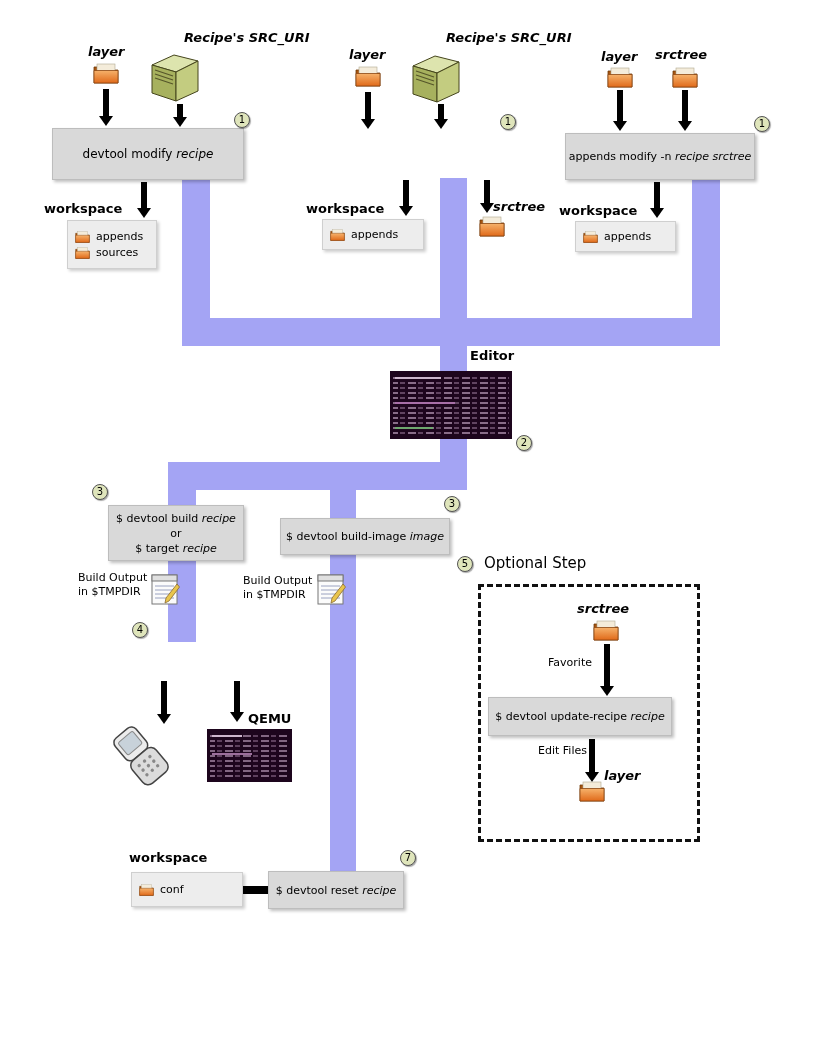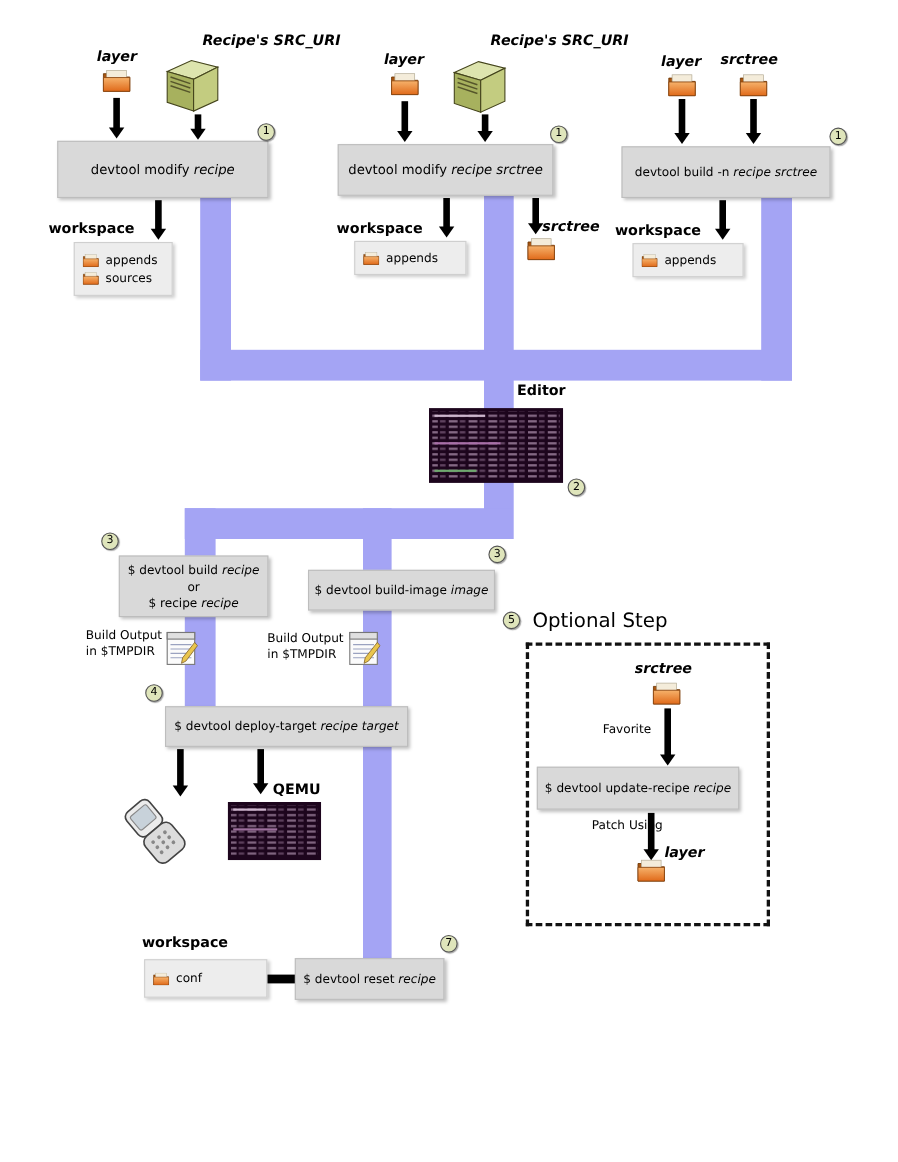--- a/index.html
+++ b/index.html
@@ -8,21 +8,21 @@
   .conn{position:absolute;background:var(--connector,#a4a4f4);z-index:1}
   .cmdbox{position:absolute;background:var(--command_box_bg,#d9d9d9);border:1px solid #bdbdbd;
     box-shadow:2px 2px 3px rgba(0,0,0,.25);display:flex;flex-direction:column;align-items:center;
     justify-content:center;font-size:11px;line-height:15px;white-space:nowrap;z-index:2;text-align:center}
   .wsbox{position:absolute;background:var(--workspace_box_bg,#ededed);border:1px solid #cfcfcf;
     box-shadow:2px 2px 3px rgba(0,0,0,.2);display:flex;flex-direction:column;justify-content:center;
     gap:3px;padding:3px 7px;font-size:11px;z-index:2}
   .wsrow{display:flex;align-items:center;gap:6px}
   .lbl-bi{position:absolute;font-weight:bold;font-style:italic;font-size:13px;white-space:nowrap;z-index:2}
   .lbl-b{position:absolute;font-weight:bold;font-size:13px;white-space:nowrap;z-index:2}
-  .lbl{position:absolute;font-size:18px;white-space:nowrap;z-index:2}
+  .lbl{position:absolute;font-size:15px;white-space:nowrap;z-index:2}
   .small{position:absolute;font-size:11px;line-height:14px;z-index:2;white-space:nowrap}
   .cap{position:absolute;font-size:12px;line-height:16px;z-index:2;white-space:nowrap}
   .badge{position:absolute;width:16px;height:16px;border-radius:50%;background:var(--badge_bg,#dfe5bb);
     border:1px solid #555;box-shadow:1px 1px 1px rgba(0,0,0,.35);font-size:10px;line-height:14px;
     text-align:center;z-index:3}
   .icon{position:absolute;z-index:2;line-height:0}
   .arr-v{position:absolute;width:14px;z-index:2}
   .arr-v::before{content:"";position:absolute;left:4px;top:0;width:6px;height:calc(100% - 9px);background:#000}
   .arr-v::after{content:"";position:absolute;left:0;bottom:0;width:0;height:0;
     border-left:7px solid transparent;border-right:7px solid transparent;border-top:10px solid #000}
@@ -116,23 +116,20 @@
   <div class="lbl-bi" style="left:349px;top:47px">layer</div>
   <span class="icon" style="left:355px;top:66px"><svg width="26" height="21">
         <use href="#foldersym"></use>
       </svg></span>
   <div class="lbl-bi" style="left:446px;top:30px">Recipe's SRC_URI</div>
   <span class="icon" style="left:407px;top:52px"><svg width="58" height="52">
         <use href="#serversym"></use>
       </svg></span>
   <div class="arr-v" style="left:361px;top:92px;height:37px"></div>
   <div class="arr-v" style="left:434px;top:104px;height:25px"></div>
-  <div class="cmdbox" style="left:307px;top:131px;width:196px;height:47px;font-size:12px">
-    <div><span>devtool modify </span><i>recipe srctree</i></div>
-  </div>
   <div class="badge" style="left:500px;top:114px">1</div>
   <div class="arr-v" style="left:399px;top:180px;height:36px"></div>
   <div class="arr-v" style="left:480px;top:180px;height:33px"></div>
   <div class="lbl-b" style="left:306px;top:201px">workspace</div>
   <div class="wsbox" style="left:322px;top:219px;width:102px;height:31px">
     <div class="wsrow">
       <svg width="15" height="12">
           <use href="#foldersym"></use>
         </svg>
       <span>appends</span>
@@ -147,21 +144,21 @@
   <div class="lbl-bi" style="left:655px;top:47px">srctree</div>
   <span class="icon" style="left:607px;top:67px"><svg width="26" height="21">
         <use href="#foldersym"></use>
       </svg></span>
   <span class="icon" style="left:672px;top:67px"><svg width="26" height="21">
         <use href="#foldersym"></use>
       </svg></span>
   <div class="arr-v" style="left:613px;top:90px;height:41px"></div>
   <div class="arr-v" style="left:678px;top:90px;height:41px"></div>
   <div class="cmdbox" style="left:565px;top:133px;width:190px;height:47px">
-    <div><span>devtool build -n </span><i>recipe srctree</i></div>
+    <div><span>appends modify -n </span><i>recipe srctree</i></div>
   </div>
   <div class="badge" style="left:754px;top:116px">1</div>
   <div class="arr-v" style="left:650px;top:182px;height:36px"></div>
   <div class="lbl-b" style="left:559px;top:203px">workspace</div>
   <div class="wsbox" style="left:575px;top:221px;width:101px;height:31px">
     <div class="wsrow">
       <svg width="15" height="12">
           <use href="#foldersym"></use>
         </svg>
       <span>appends</span>
@@ -177,21 +174,21 @@
       <rect x="5" y="31" width="60" height="2" fill="#a86fa8"></rect>
       <rect x="5" y="56" width="38" height="2" fill="#6fa86f"></rect>
     </svg>
   </span>
   <div class="badge" style="left:516px;top:435px">2</div>
 
   <div class="badge" style="left:92px;top:484px">3</div>
   <div class="cmdbox" style="left:108px;top:505px;width:136px;height:56px">
     <div><span>$ devtool build </span><i>recipe</i></div>
     <div>or</div>
-    <div><span>$ recipe </span><i>recipe</i></div>
+    <div><span>$ target </span><i>recipe</i></div>
   </div>
   <div class="small" style="left:78px;top:571px">
     <div>Build Output</div>
     <div>in $TMPDIR</div>
   </div>
   <span class="icon" style="left:150px;top:572px"><svg width="30" height="34">
         <use href="#notepadsym"></use>
       </svg></span>
 
   <div class="badge" style="left:444px;top:496px">3</div>
@@ -200,23 +197,20 @@
   </div>
   <div class="small" style="left:243px;top:574px">
     <div>Build Output</div>
     <div>in $TMPDIR</div>
   </div>
   <span class="icon" style="left:316px;top:572px"><svg width="30" height="34">
         <use href="#notepadsym"></use>
       </svg></span>
 
   <div class="badge" style="left:132px;top:622px">4</div>
-  <div class="cmdbox" style="left:150px;top:642px;width:221px;height:37px">
-    <div><span>$ devtool deploy-target </span><i>recipe target</i></div>
-  </div>
   <div class="arr-v" style="left:157px;top:681px;height:43px"></div>
   <div class="arr-v" style="left:230px;top:681px;height:41px"></div>
   <span class="icon" style="left:106px;top:724px">
     <svg width="72" height="68" viewBox="0 0 72 68">
       <g transform="rotate(-40 36 34)">
         <rect x="23" y="2" width="27" height="28" rx="6" fill="#ececec" stroke="#444" stroke-width="1.5"></rect>
         <rect x="27" y="7" width="19" height="16" rx="2" fill="#c8d2da" stroke="#888" stroke-width="1"></rect>
         <rect x="21" y="30" width="31" height="30" rx="7" fill="#dcdcdc" stroke="#444" stroke-width="1.5"></rect>
         <g fill="#888">
           <circle cx="29" cy="38" r="1.7"></circle>
@@ -248,21 +242,21 @@
   <div class="lbl-bi" style="left:577px;top:601px">srctree</div>
   <span class="icon" style="left:593px;top:620px"><svg width="26" height="21">
         <use href="#foldersym"></use>
       </svg></span>
   <div class="arr-v" style="left:600px;top:644px;height:52px"></div>
   <div class="small" style="left:548px;top:656px">Favorite</div>
   <div class="cmdbox" style="left:488px;top:697px;width:184px;height:39px">
     <div><span>$ devtool update-recipe </span><i>recipe</i></div>
   </div>
   <div class="arr-v" style="left:585px;top:739px;height:43px"></div>
-  <div class="small" style="left:538px;top:744px">Patch Using</div>
+  <div class="small" style="left:538px;top:744px">Edit Files</div>
   <div class="lbl-bi" style="left:604px;top:768px">layer</div>
   <span class="icon" style="left:579px;top:781px"><svg width="26" height="21">
         <use href="#foldersym"></use>
       </svg></span>
 
   <div class="badge" style="left:400px;top:850px">7</div>
   <div class="cmdbox" style="left:268px;top:871px;width:136px;height:38px">
     <div><span>$ devtool reset </span><i>recipe</i></div>
   </div>
   <div class="arr-left" style="left:226px;top:882px;width:42px"></div>

